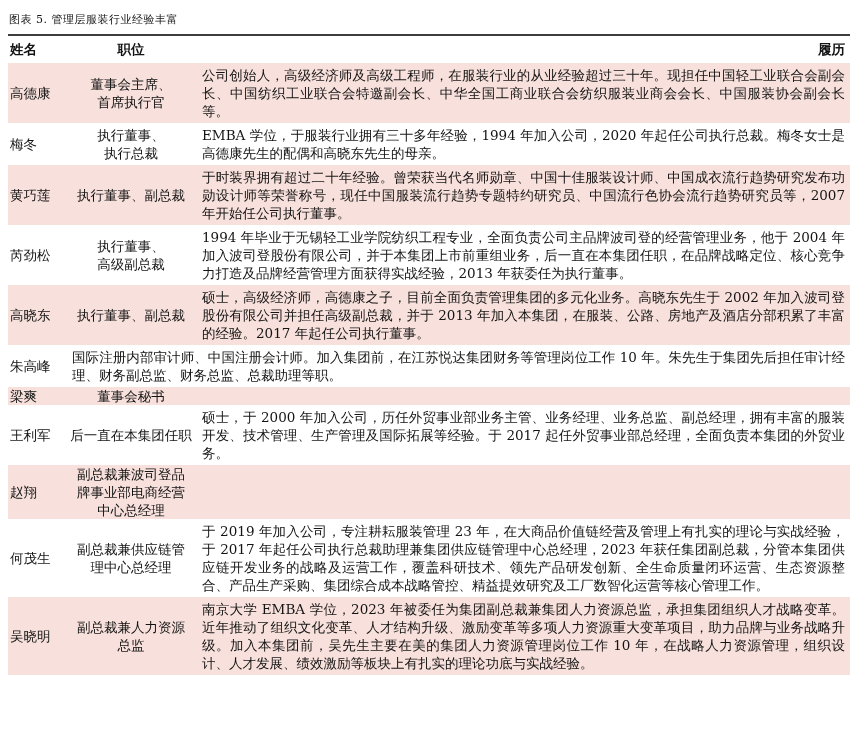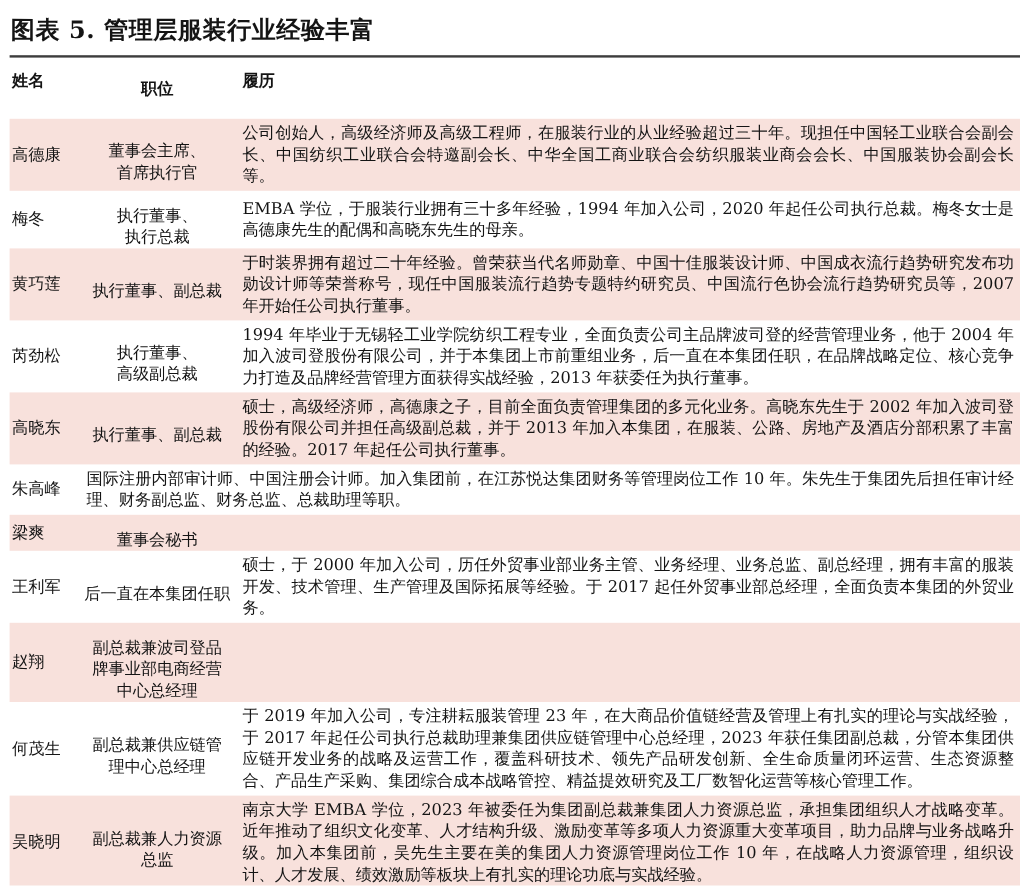--- a/index.html
+++ b/index.html
@@ -12,36 +12,36 @@
     font-family: "DejaVu Serif", "Liberation Serif", serif;
     color: #141414;
     height: 738px;
     overflow: hidden;
   }
   .page {
     padding: 10px 8px 0 8px;
     width: 842px;
   }
   .figure-title {
-    font-size: 20px;
-    font-weight: bold;
+    font-size: 11px;
+    font-weight: normal;
     letter-spacing: 0.5px;
     padding: 2px 0 7px 1px;
   }
   .rule {
     border: none;
     border-top: 2px solid #3d3d3d;
     margin: 0;
   }
   .thead {
     display: flex;
     align-items: center;
     font-weight: bold;
     font-size: 13.5px;
-    padding: 5px 0 16px 0;
+    padding: 5px 0 4px 0;
   }
   .tbody { }
   .row {
     display: flex;
     align-items: center;
     font-size: 13.5px;
     line-height: 18px;
   }
   .row.alt {
     background: #f8e1dc;
@@ -50,30 +50,29 @@
     width: 56px;
     flex: 0 0 auto;
     padding-left: 2px;
   }
   .col-pos {
     width: 126px;
     flex: 0 0 auto;
     text-align: center;
     white-space: pre-line;
     padding: 0 2px;
-    margin-top: 12px;
   }
   .col-resume {
     flex: 1 1 auto;
     text-align: justify;
     text-justify: inter-ideograph;
     padding: 3px 5px 3px 6px;
   }
   .thead .col-resume {
-    text-align: left;
+    text-align: right;
     padding: 0 5px 0 6px;
   }
 </style>
 </head>
 <body>
 
 <div class="page">
 
   <div class="figure-title">图表 5. 管理层服装行业经验丰富</div>
 

